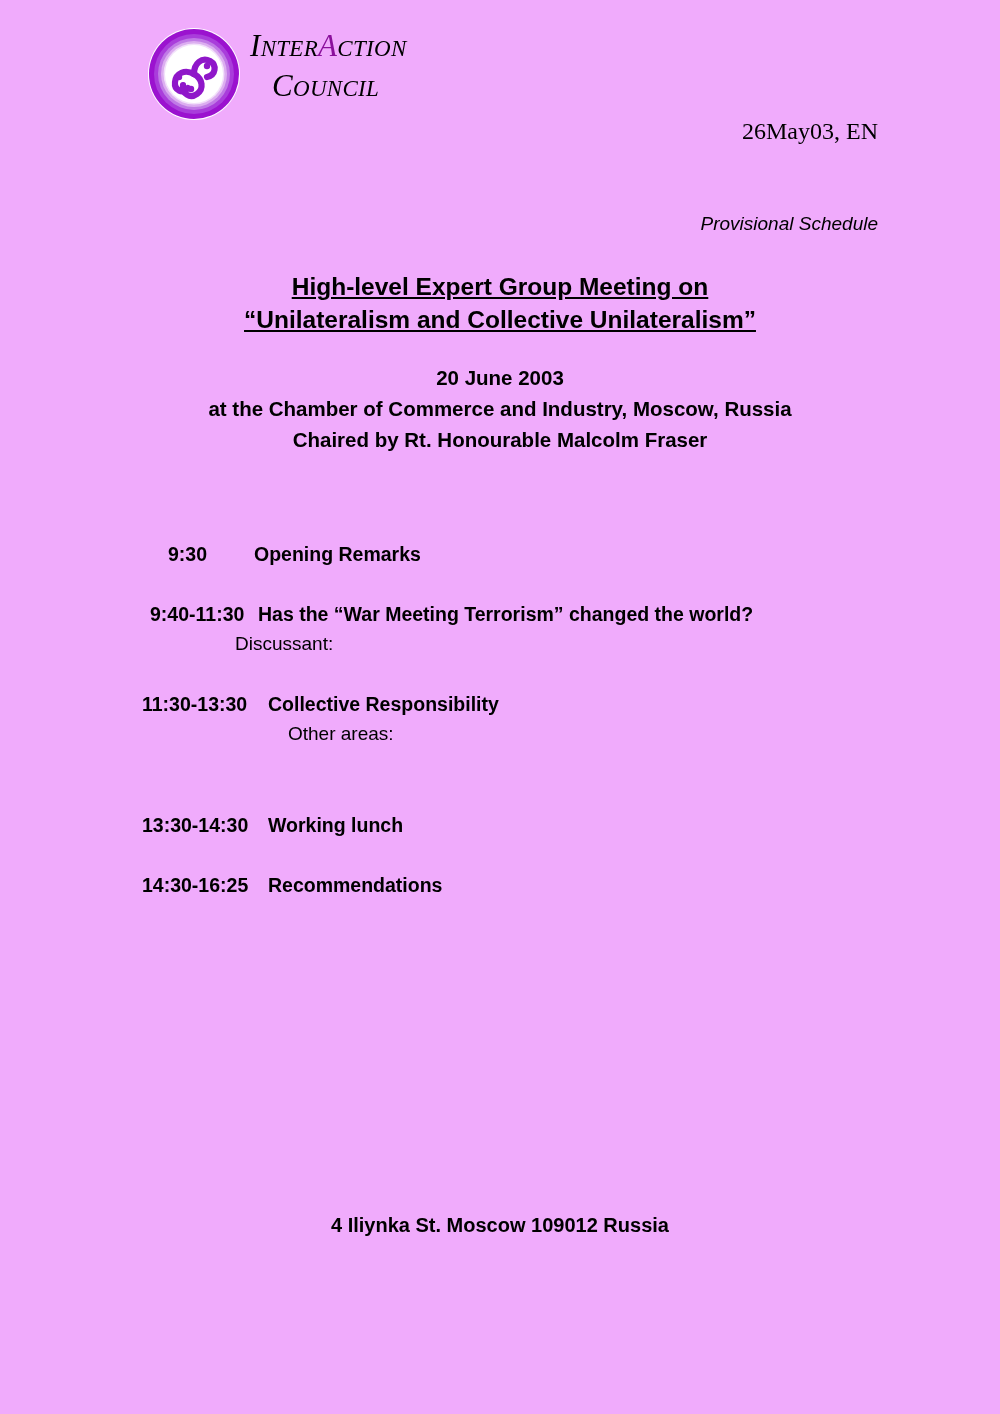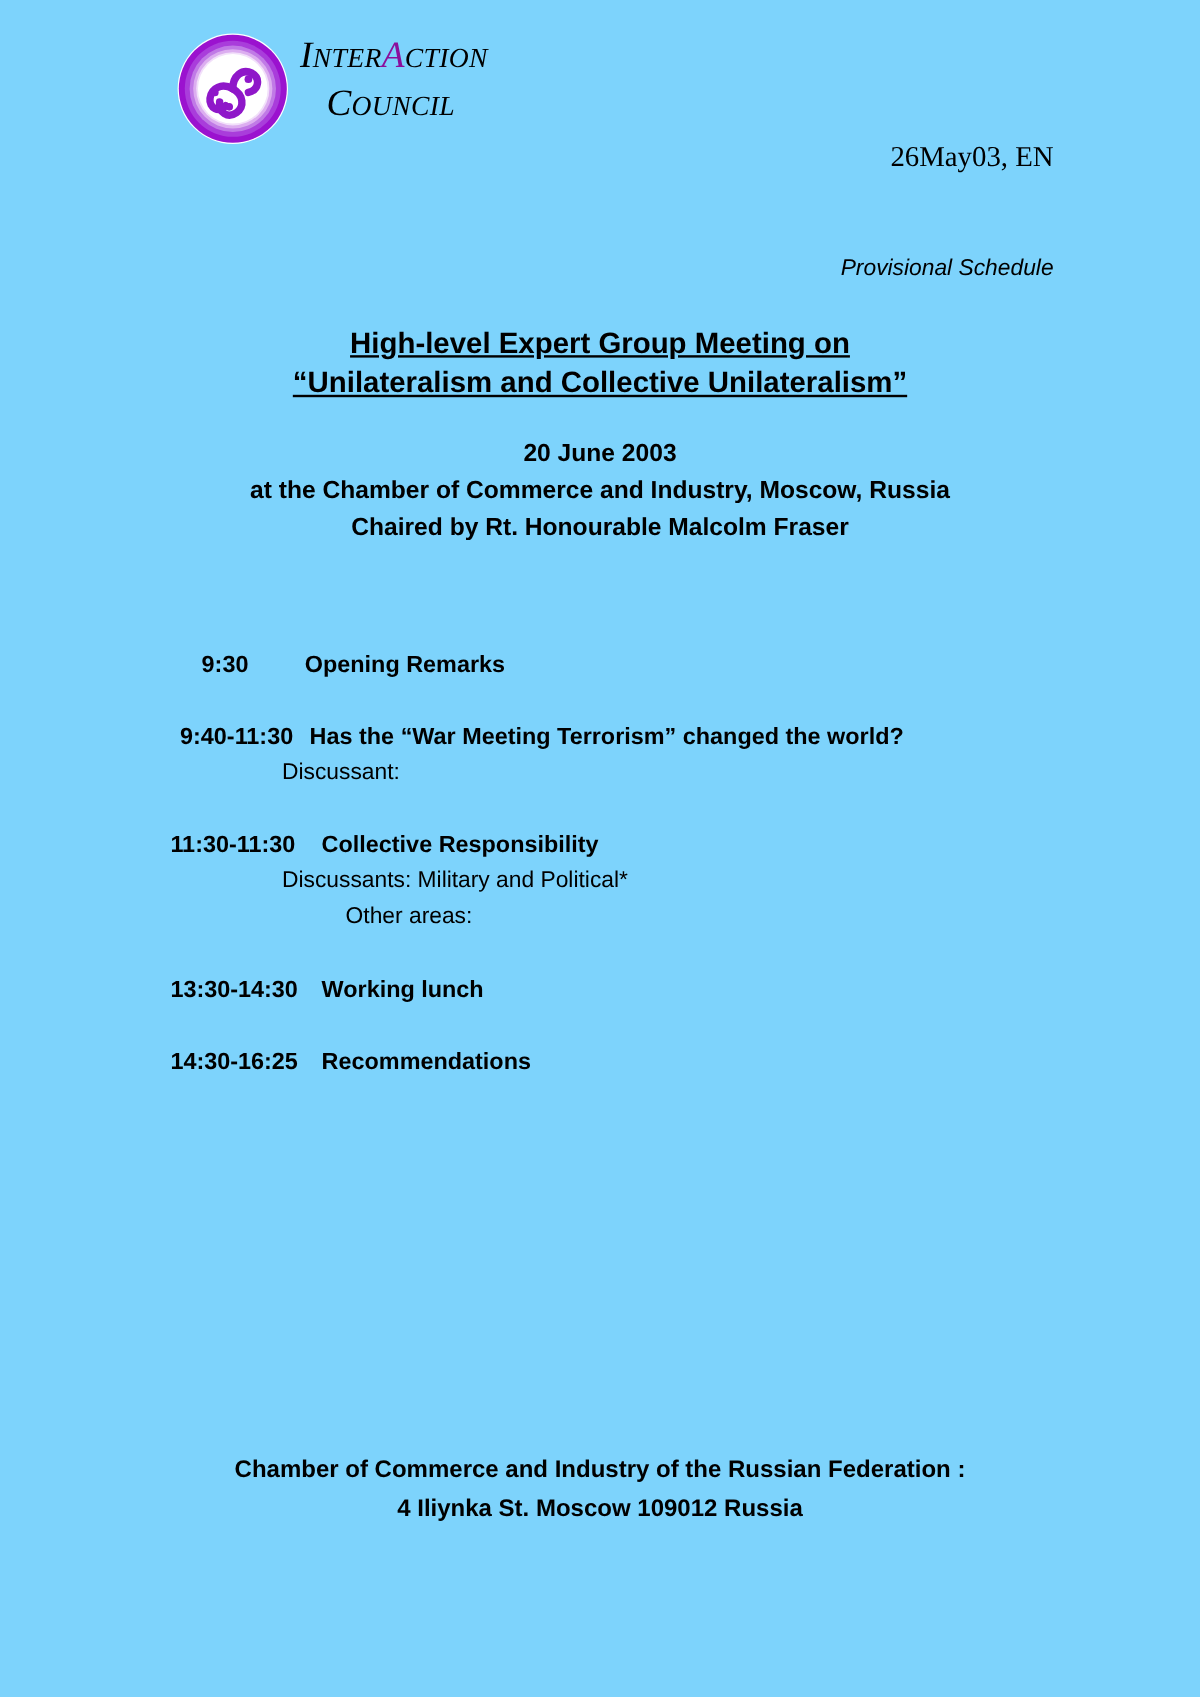--- a/index.html
+++ b/index.html
@@ -14,21 +14,21 @@
     font-family: "Liberation Sans", sans-serif;
     color: #000000;
     overflow: hidden;
   }
 
   .page {
     position: absolute;
     inset: 0;
     width: 1000px;
     height: 1414px;
-    background: #7dd3fc;
+    background: #f0abfc;
   }
 
   
   .letterhead {
     position: absolute;
     left: 145px;
     top: 20px;
     width: 460px;
     height: 100px;
   }
@@ -240,42 +240,38 @@
         <div class="agenda-row">
           <div class="agenda-time" style="left: 150px;">9:40-11:30</div>
           <div class="agenda-title" style="left: 258px;">Has the “War Meeting Terrorism” changed the world?</div>
         </div>
         <div class="agenda-sub">
           <span style="left: 235px;">Discussant:</span>
         </div>
       </div>
       <div class="agenda-item" style="position: absolute; left: 0px; top: 150px; width: 1000px;">
         <div class="agenda-row">
-          <div class="agenda-time" style="left: 142px;">11:30-11:30</div>
+          <div class="agenda-time" style="left: 142px;">11:30-13:30</div>
           <div class="agenda-title" style="left: 268px;">Collective Responsibility</div>
-        </div>
-        <div class="agenda-sub">
-          <span style="left: 235px;">Discussants: Military and Political*</span>
         </div>
         <div class="agenda-sub">
           <span style="left: 288px;">Other areas:</span>
         </div>
       </div>
       <div class="agenda-item" style="position: absolute; left: 0px; top: 271px; width: 1000px;">
         <div class="agenda-row">
           <div class="agenda-time" style="left: 142px;">13:30-14:30</div>
           <div class="agenda-title" style="left: 268px;">Working lunch</div>
         </div>
       </div>
       <div class="agenda-item" style="position: absolute; left: 0px; top: 331px; width: 1000px;">
         <div class="agenda-row">
           <div class="agenda-time" style="left: 142px;">14:30-16:25</div>
           <div class="agenda-title" style="left: 268px;">Recommendations</div>
         </div>
       </div>
     </div>
 
   <div class="footer-block">
-    <div class="footer-line">Chamber of Commerce and Industry of the Russian Federation :</div>
     <div class="footer-line">4 Iliynka St. Moscow 109012 Russia</div>
   </div>
 
 </div>
 
 </body></html>

